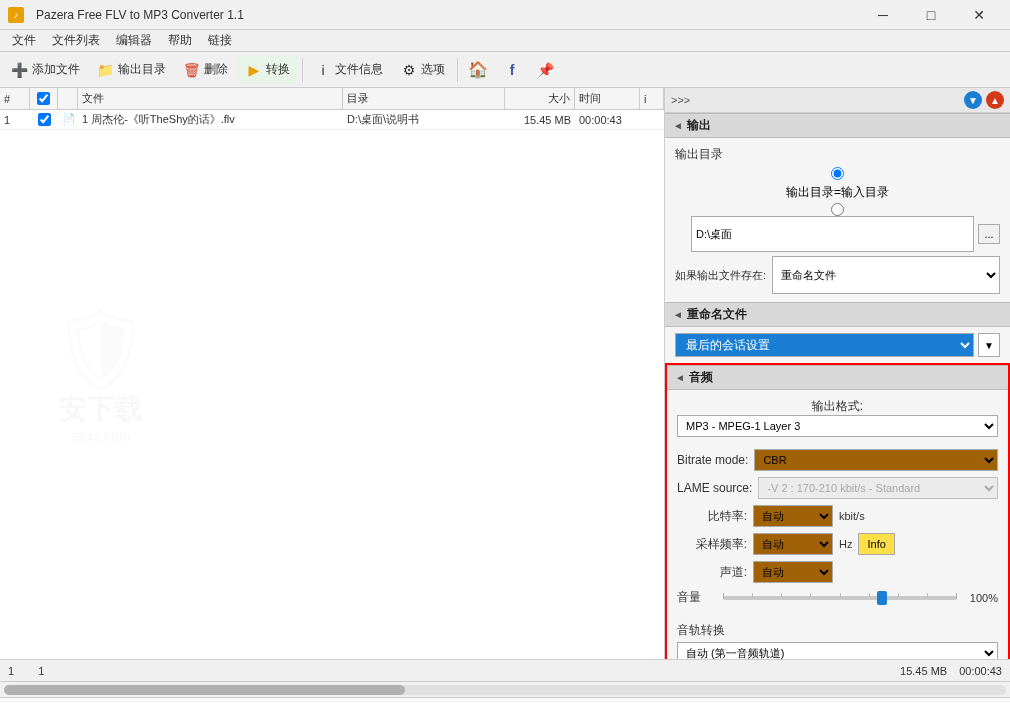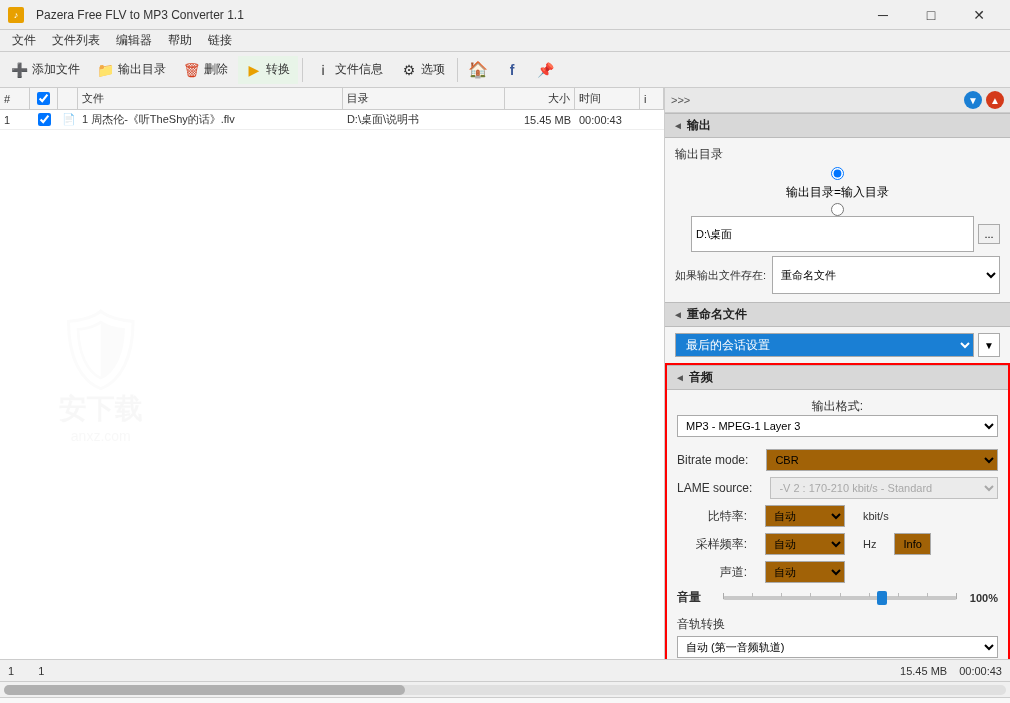--- a/index.html
+++ b/index.html
@@ -281,21 +281,21 @@
       border: 2px solid red;
       margin: 0;
     }
     .audio-section {
       padding: 8px 10px;
       background: #f5f5f5;
     }
     .form-row {
       display: flex; align-items: center;
       margin-bottom: 6px;
-      gap: 18px;
+      gap: 6px;
     }
     .form-label {
       font-size: 12px; color: #333;
       white-space: nowrap;
       min-width: 70px;
       text-align: right;
     }
     .form-label-left {
       font-size: 12px; color: #333;
       white-space: nowrap;
@@ -313,30 +313,29 @@
     }
     .form-select-disabled {
       background: #e8e8e8; color: #888;
     }
     .form-unit {
       font-size: 11px; color: #333; white-space: nowrap;
     }
     .info-btn {
       padding: 2px 8px;
       border: 1px solid #aaa;
-      background: #a16207;
+      background: #fde047;
       font-size: 11px; cursor: pointer;
       height: 22px;
     }
 
     
     .slider-row {
       display: flex; align-items: center; gap: 6px;
-      margin-bottom: 10px;
-      font-weight: bold;
+      margin-bottom: 16px;
     }
     .slider-label { font-size: 12px; color: #333; min-width: 40px; }
     .slider-value { font-size: 11px; color: #333; min-width: 35px; text-align: right; }
 
     
     .track-row {
       margin-top: 4px;
     }
     .track-label { font-size: 12px; color: #333; margin-bottom: 3px; }
 

